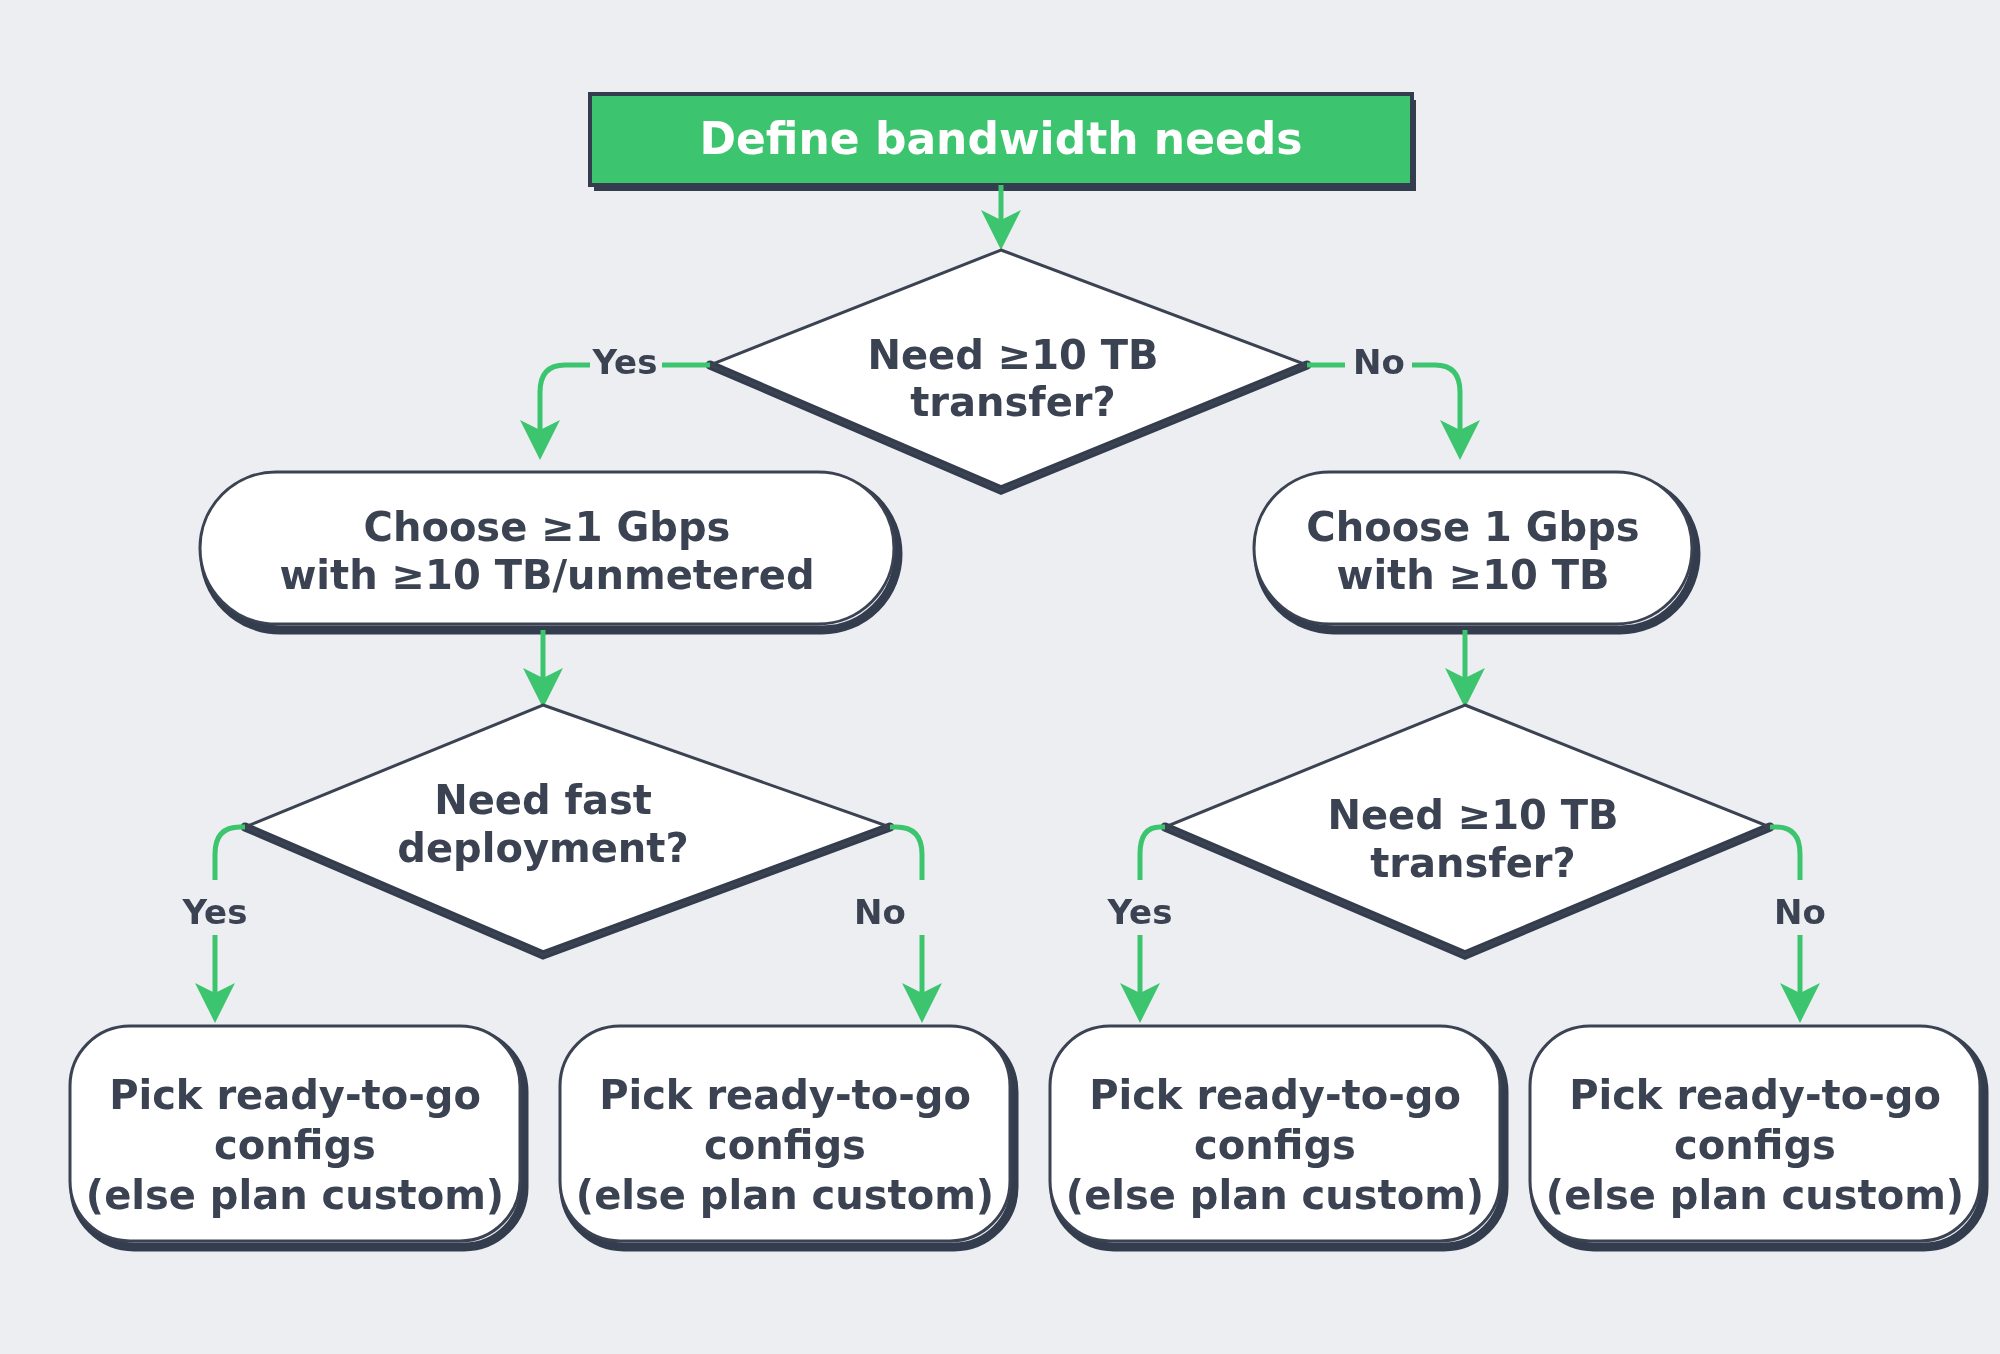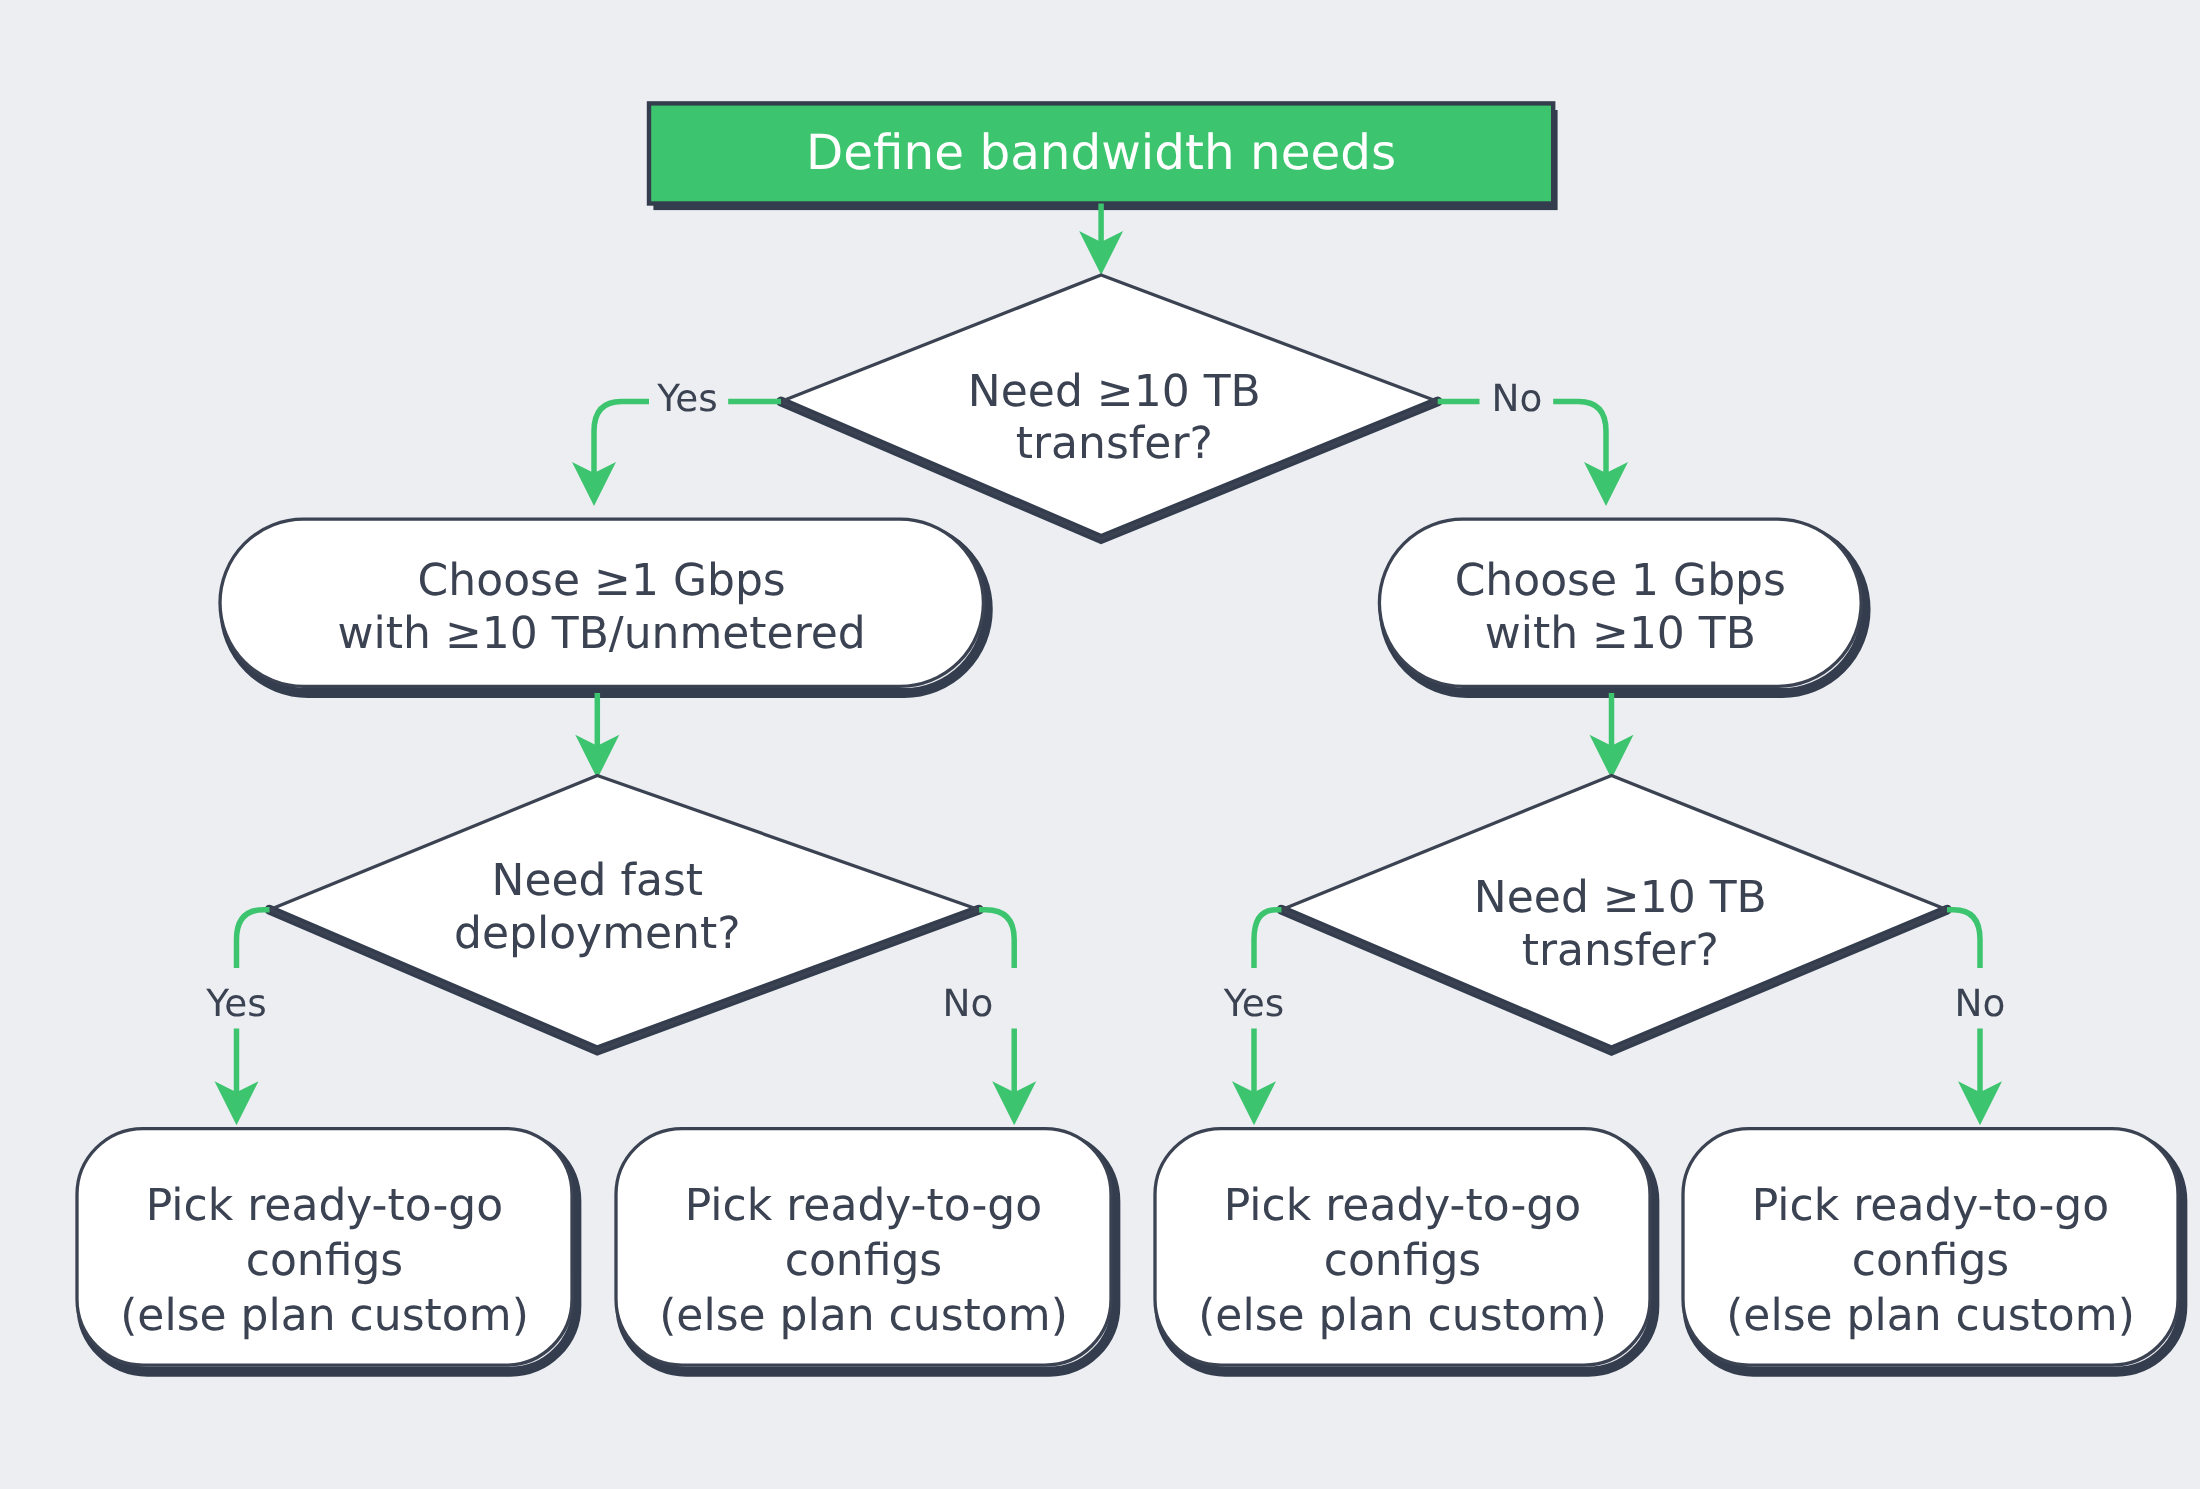--- a/index.html
+++ b/index.html
@@ -10,20 +10,21 @@
     width: 2000px;
     height: 1354px;
     background: #eceef2;
     font-family: "DejaVu Sans", "Liberation Sans", sans-serif;
     overflow: hidden;
   }
   #flowchart-root {
     position: relative;
     width: 2000px;
     height: 1134px;
+    font-weight: bold;
   }
   svg.diagram {
     display: block;
     width: 2000px;
     height: 1354px;
   }
   .node-text {
     font-family: "DejaVu Sans", "Liberation Sans", sans-serif;
     fill: #3b4252;
     font-size: 40px;

